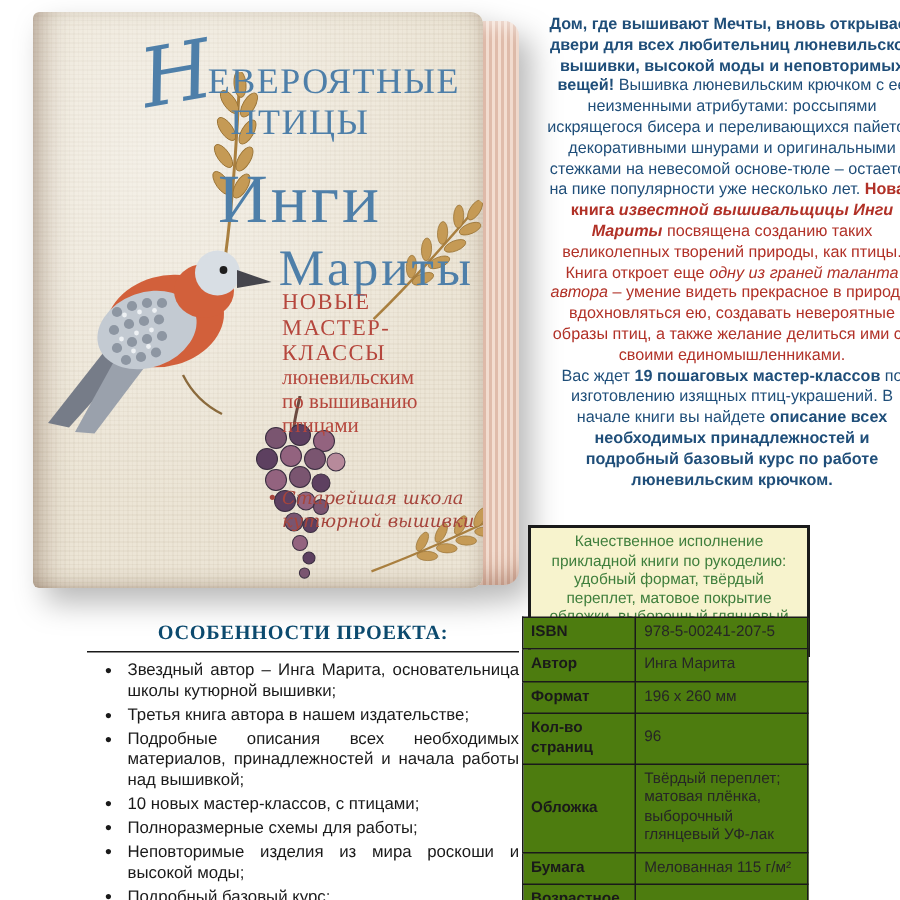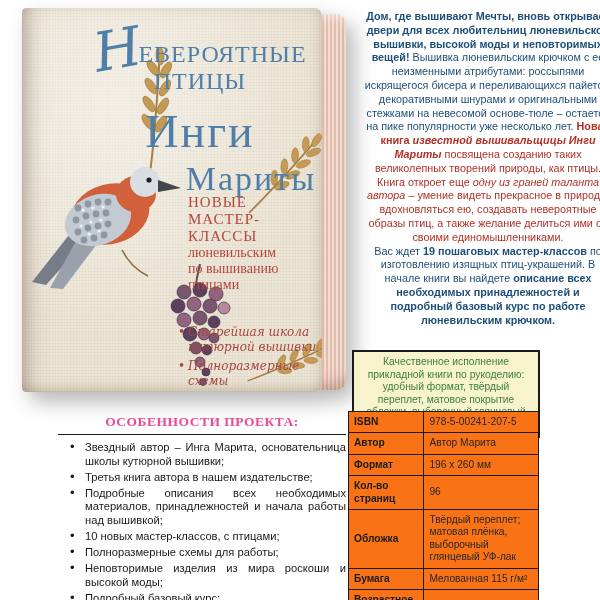--- a/index.html
+++ b/index.html
@@ -61,31 +61,31 @@
   .quality-note {
     position:absolute; left:352px; top:350px; width:188px;
     background:#f7f3cd; border:2px solid #1a1a1a;
     color:#3e7e3c; font-size:10.3px; line-height:12.6px;
     text-align:center; padding:4px 6px;
   }
 
   
   .specs { position:absolute; left:348px; top:411px; width:191px; border-collapse:collapse; }
   .specs td {
-    border:1.6px solid #1a1a1a; background:#f97316;
+    border:1.6px solid #1a1a1a; background:#4d7c0f;
     font-size:10.2px; line-height:12.4px; color:#262626;
     padding:4px 5px; vertical-align:middle;
   }
   .specs td.lbl { width:66px; font-weight:bold; color:#1a1a1a; }
 
   
   .features { position:absolute; left:58px; top:414px; width:288px; }
   .features h2 {
     font-family:"Liberation Serif", serif; font-weight:bold;
-    font-size:13.5px; text-align:center; color:#ec4899; letter-spacing:.5px;
+    font-size:13.5px; text-align:center; color:#0c4a6e; letter-spacing:.5px;
   }
   .features .rule { height:0; border-top:1.8px solid #1a1a1a; margin:4px 0 6px 0; }
   .features ul { list-style:none; }
   .features li {
     position:relative; padding-left:27px; margin-bottom:2.5px;
     font-size:11.2px; line-height:13.6px; text-align:justify; color:#1a1a1a;
   }
   .features li::before { content:"•"; position:absolute; left:12px; top:-1px; font-size:13px; }
 </style>
 </head>
@@ -198,21 +198,20 @@
       <div class="cover-subtitle">
         <div class="caps">НОВЫЕ</div>
         <div class="caps">МАСТЕР-КЛАССЫ</div>
         <div class="low">люневильским</div>
         <div class="low">по вышиванию</div>
         <div class="low">птицами</div>
       </div>
 
       <div class="cover-bullets">
         <div class="cb">Старейшая школа кутюрной вышивки</div>
-        <div class="cb">Полноразмерные схемы</div>
       </div>
     </div>
   </div>
 
   <div class="desc">
     <span class="blue b">Дом, где вышивают Мечты, вновь открывает двери для всех любительниц люневильской вышивки, высокой моды и неповторимых вещей!</span><span class="blue"> Вышивка люневильским крючком с ее неизменными атрибутами: россыпями искрящегося бисера и переливающихся пайеток, декоративными шнурами и оригинальными стежками на невесомой основе-тюле – остается на пике популярности уже несколько лет.</span>
     <span class="red b">Новая книга </span><span class="red b i">известной вышивальщицы Инги Мариты </span><span class="red">посвящена созданию таких великолепных творений природы, как птицы. Книга откроет еще </span><span class="red i">одну из граней таланта автора </span><span class="red">– умение видеть прекрасное в природе, вдохновляться ею, создавать невероятные образы птиц, а также желание делиться ими со своими единомышленниками.</span>
     <br>
     <span class="blue">Вас ждет </span><span class="blue b">19 пошаговых мастер-классов </span><span class="blue">по изготовлению изящных птиц-украшений. В начале книги вы найдете </span><span class="blue b">описание всех необходимых принадлежностей и подробный базовый курс по работе люневильским крючком.</span>
   </div>
@@ -220,21 +219,21 @@
   <div class="quality-note">Качественное исполнение прикладной книги по рукоделию: удобный формат, твёрдый переплет, матовое покрытие обложки, выборочный глянцевый УФ-лак.</div>
 
   <table class="specs">
     <tbody>
       <tr>
         <td class="lbl">ISBN</td>
         <td>978-5-00241-207-5</td>
       </tr>
       <tr>
         <td class="lbl">Автор</td>
-        <td>Автор Марита</td>
+        <td>Инга Марита</td>
       </tr>
       <tr>
         <td class="lbl">Формат</td>
         <td>196 х 260 мм</td>
       </tr>
       <tr>
         <td class="lbl">Кол-во страниц</td>
         <td>96</td>
       </tr>
       <tr>

